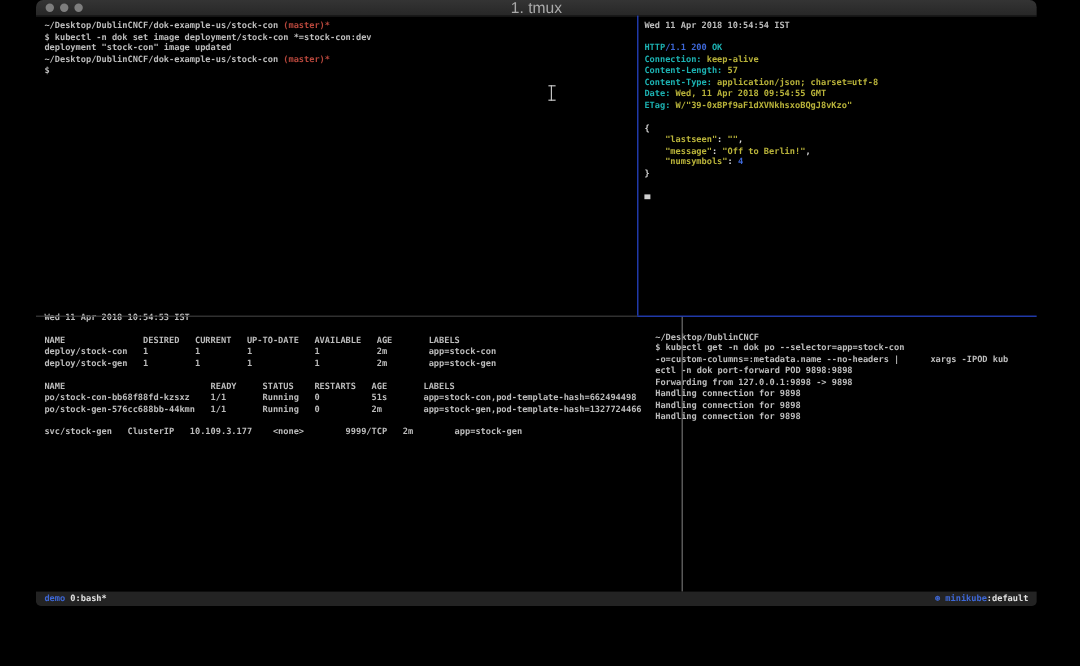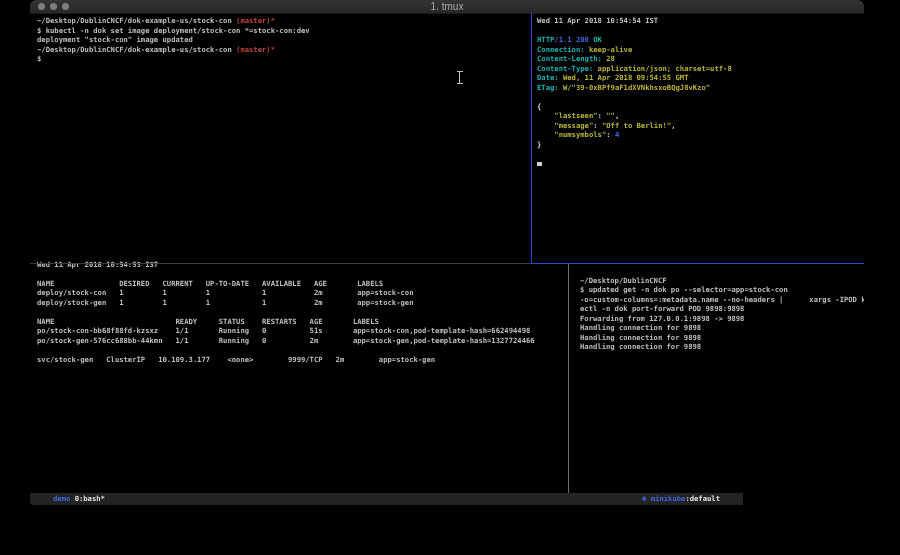--- a/index.html
+++ b/index.html
@@ -4,47 +4,47 @@
 <style>
   html,body{margin:0;padding:0;background:#000;}
   body{width:900px;height:555px;position:relative;overflow:hidden;
        font-family:"DejaVu Sans Mono","Liberation Mono",monospace;}
   .window{position:absolute;left:30px;top:0;width:834px;height:505px;
           background:#000;border-radius:6px 6px 4px 4px;overflow:hidden;}
   .titlebar{position:absolute;left:0;top:0;width:834px;height:13px;
             background:linear-gradient(#343434,#272727);
             border-bottom:1px solid #1a1a1a;}
   .title{position:absolute;left:0;right:0;top:1px;text-align:center;
-         font-family:"Liberation Sans",sans-serif;font-size:10px;
+         font-family:"Liberation Sans",sans-serif;font-size:13px;
          color:#a9a9a9;line-height:12px;}
   .lights{position:absolute;left:8px;top:3px;display:flex;gap:5px;}
   .light{width:7px;height:7px;border-radius:50%;background:#7e7e7e;}
   .pane{position:absolute;overflow:hidden;font-size:7.2px;}
   .line{white-space:pre;line-height:9.5px;height:9.5px;font-weight:bold;}
   .seg{white-space:pre;}
   .fg{color:#bdbdbd;}
   .white{color:#d9d9d9;}
   .red{color:#b8473c;}
   .cyan{color:#1cb2b2;}
   .yellow{color:#b9b33a;}
   .blue{color:#3e68d8;}
   .cursor{display:inline-block;width:4.5px;height:3.5px;background:#cfcfcf;
           vertical-align:baseline;}
   .pane-tl{left:0;top:13px;width:501px;height:250px;padding:3px 0 0 7px;}
   .pane-tr{left:502px;top:13px;width:332px;height:250px;padding:3px 0 0 5px;}
   .pane-bl{left:0;top:248px;width:538px;height:229px;padding:2px 0 0 7px;}
-  .pane-br{left:546px;top:264px;width:295px;height:229px;padding:2px 0 0 4px;}
+  .pane-br{left:512px;top:264px;width:295px;height:229px;padding:2px 0 0 4px;}
   .div-v-top{position:absolute;left:501px;top:13px;width:1px;height:250px;background:#2848d2;}
   .div-h-left{position:absolute;left:0;top:263px;width:501px;height:1px;background:#3c3c3c;}
   .div-h-right{position:absolute;left:501px;top:263px;width:333px;height:1px;background:#2848d2;}
   .div-v-bottom{position:absolute;left:538px;top:264px;width:1px;height:229px;background:#6e6e6e;}
-  .statusbar{position:absolute;left:0;top:493px;width:713px;height:12px;
+  .statusbar{position:absolute;left:0;top:493px;width:834px;height:12px;
              background:#232323;font-size:7.2px;line-height:12px;
              display:flex;justify-content:space-between;
-             padding:0 23px;box-sizing:border-box;}
+             padding:0 7px;box-sizing:border-box;}
   .sb-left,.sb-right{display:flex;white-space:pre;}
   .sb-blue{color:#3e68d8;font-weight:bold;}
   .sb-white{color:#e2e2e2;font-weight:bold;}
   .ibeam{position:absolute;left:426px;top:71px;width:7px;height:13px;opacity:.9;}
   .ibeam .stem{position:absolute;left:2.8px;top:0;width:1.4px;height:13px;background:#d8d8d8;}
   .ibeam .cap{position:absolute;width:6px;height:1.4px;background:#d8d8d8;left:0.5px;}
   .ibeam .cap.b{bottom:0;}
 </style>
 </head>
 <body>
@@ -66,21 +66,21 @@
       <div class="line"><span class="seg fg">deployment "stock-con" image updated</span></div>
       <div class="line"><span class="seg fg">~/Desktop/DublinCNCF/dok-example-us/stock-con </span><span class="seg red">(master)*</span></div>
       <div class="line"><span class="seg fg">$</span></div>
     </div>
 
   <div class="pane pane-tr">
       <div class="line"><span class="seg fg">Wed 11 Apr 2018 10:54:54 IST</span></div>
       <div class="line">&nbsp;</div>
       <div class="line"><span class="seg cyan">HTTP</span><span class="seg blue">/1.1 200 </span><span class="seg cyan">OK</span></div>
       <div class="line"><span class="seg cyan">Connection:</span><span class="seg yellow"> keep-alive</span></div>
-      <div class="line"><span class="seg cyan">Content-Length:</span><span class="seg yellow"> 28</span></div>
+      <div class="line"><span class="seg cyan">Content-Length:</span><span class="seg yellow"> 57</span></div>
       <div class="line"><span class="seg cyan">Content-Type:</span><span class="seg yellow"> application/json; charset=utf-8</span></div>
       <div class="line"><span class="seg cyan">Date:</span><span class="seg yellow"> Wed, 11 Apr 2018 09:54:55 GMT</span></div>
       <div class="line"><span class="seg cyan">ETag:</span><span class="seg yellow"> W/"39-0xBPf9aF1dXVNkhsxoBQgJ8vKzo"</span></div>
       <div class="line">&nbsp;</div>
       <div class="line"><span class="seg white">{</span></div>
       <div class="line"><span class="seg yellow">    "lastseen"</span><span class="seg white">:</span><span class="seg yellow"> ""</span><span class="seg white">,</span></div>
       <div class="line"><span class="seg yellow">    "message"</span><span class="seg white">:</span><span class="seg yellow"> "Off to Berlin!"</span><span class="seg white">,</span></div>
       <div class="line"><span class="seg yellow">    "numsymbols"</span><span class="seg white">:</span><span class="seg blue"> 4</span></div>
       <div class="line"><span class="seg white">}</span></div>
       <div class="line">&nbsp;</div>
@@ -98,21 +98,21 @@
       <div class="line"><span class="seg fg">NAME                            READY     STATUS    RESTARTS   AGE       LABELS</span></div>
       <div class="line"><span class="seg fg">po/stock-con-bb68f88fd-kzsxz    1/1       Running   0          51s       app=stock-con,pod-template-hash=662494498</span></div>
       <div class="line"><span class="seg fg">po/stock-gen-576cc688bb-44kmn   1/1       Running   0          2m        app=stock-gen,pod-template-hash=1327724466</span></div>
       <div class="line">&nbsp;</div>
       <div class="line"><span class="seg fg">svc/stock-gen   ClusterIP   10.109.3.177    &lt;none&gt;        9999/TCP   2m        app=stock-gen</span></div>
     </div>
 
   <div class="pane pane-br">
       <div class="line">&nbsp;</div>
       <div class="line"><span class="seg fg">~/Desktop/DublinCNCF</span></div>
-      <div class="line"><span class="seg fg">$ updated get -n dok po --selector=app=stock-con</span></div>
+      <div class="line"><span class="seg fg">$ kubectl get -n dok po --selector=app=stock-con</span></div>
       <div class="line"><span class="seg fg">-o=custom-columns=:metadata.name --no-headers |      xargs -IPOD kub</span></div>
       <div class="line"><span class="seg fg">ectl -n dok port-forward POD 9898:9898</span></div>
       <div class="line"><span class="seg fg">Forwarding from 127.0.0.1:9898 -&gt; 9898</span></div>
       <div class="line"><span class="seg fg">Handling connection for 9898</span></div>
       <div class="line"><span class="seg fg">Handling connection for 9898</span></div>
       <div class="line"><span class="seg fg">Handling connection for 9898</span></div>
     </div>
 
   <div class="div-v-top"></div>
   <div class="div-h-left"></div>

